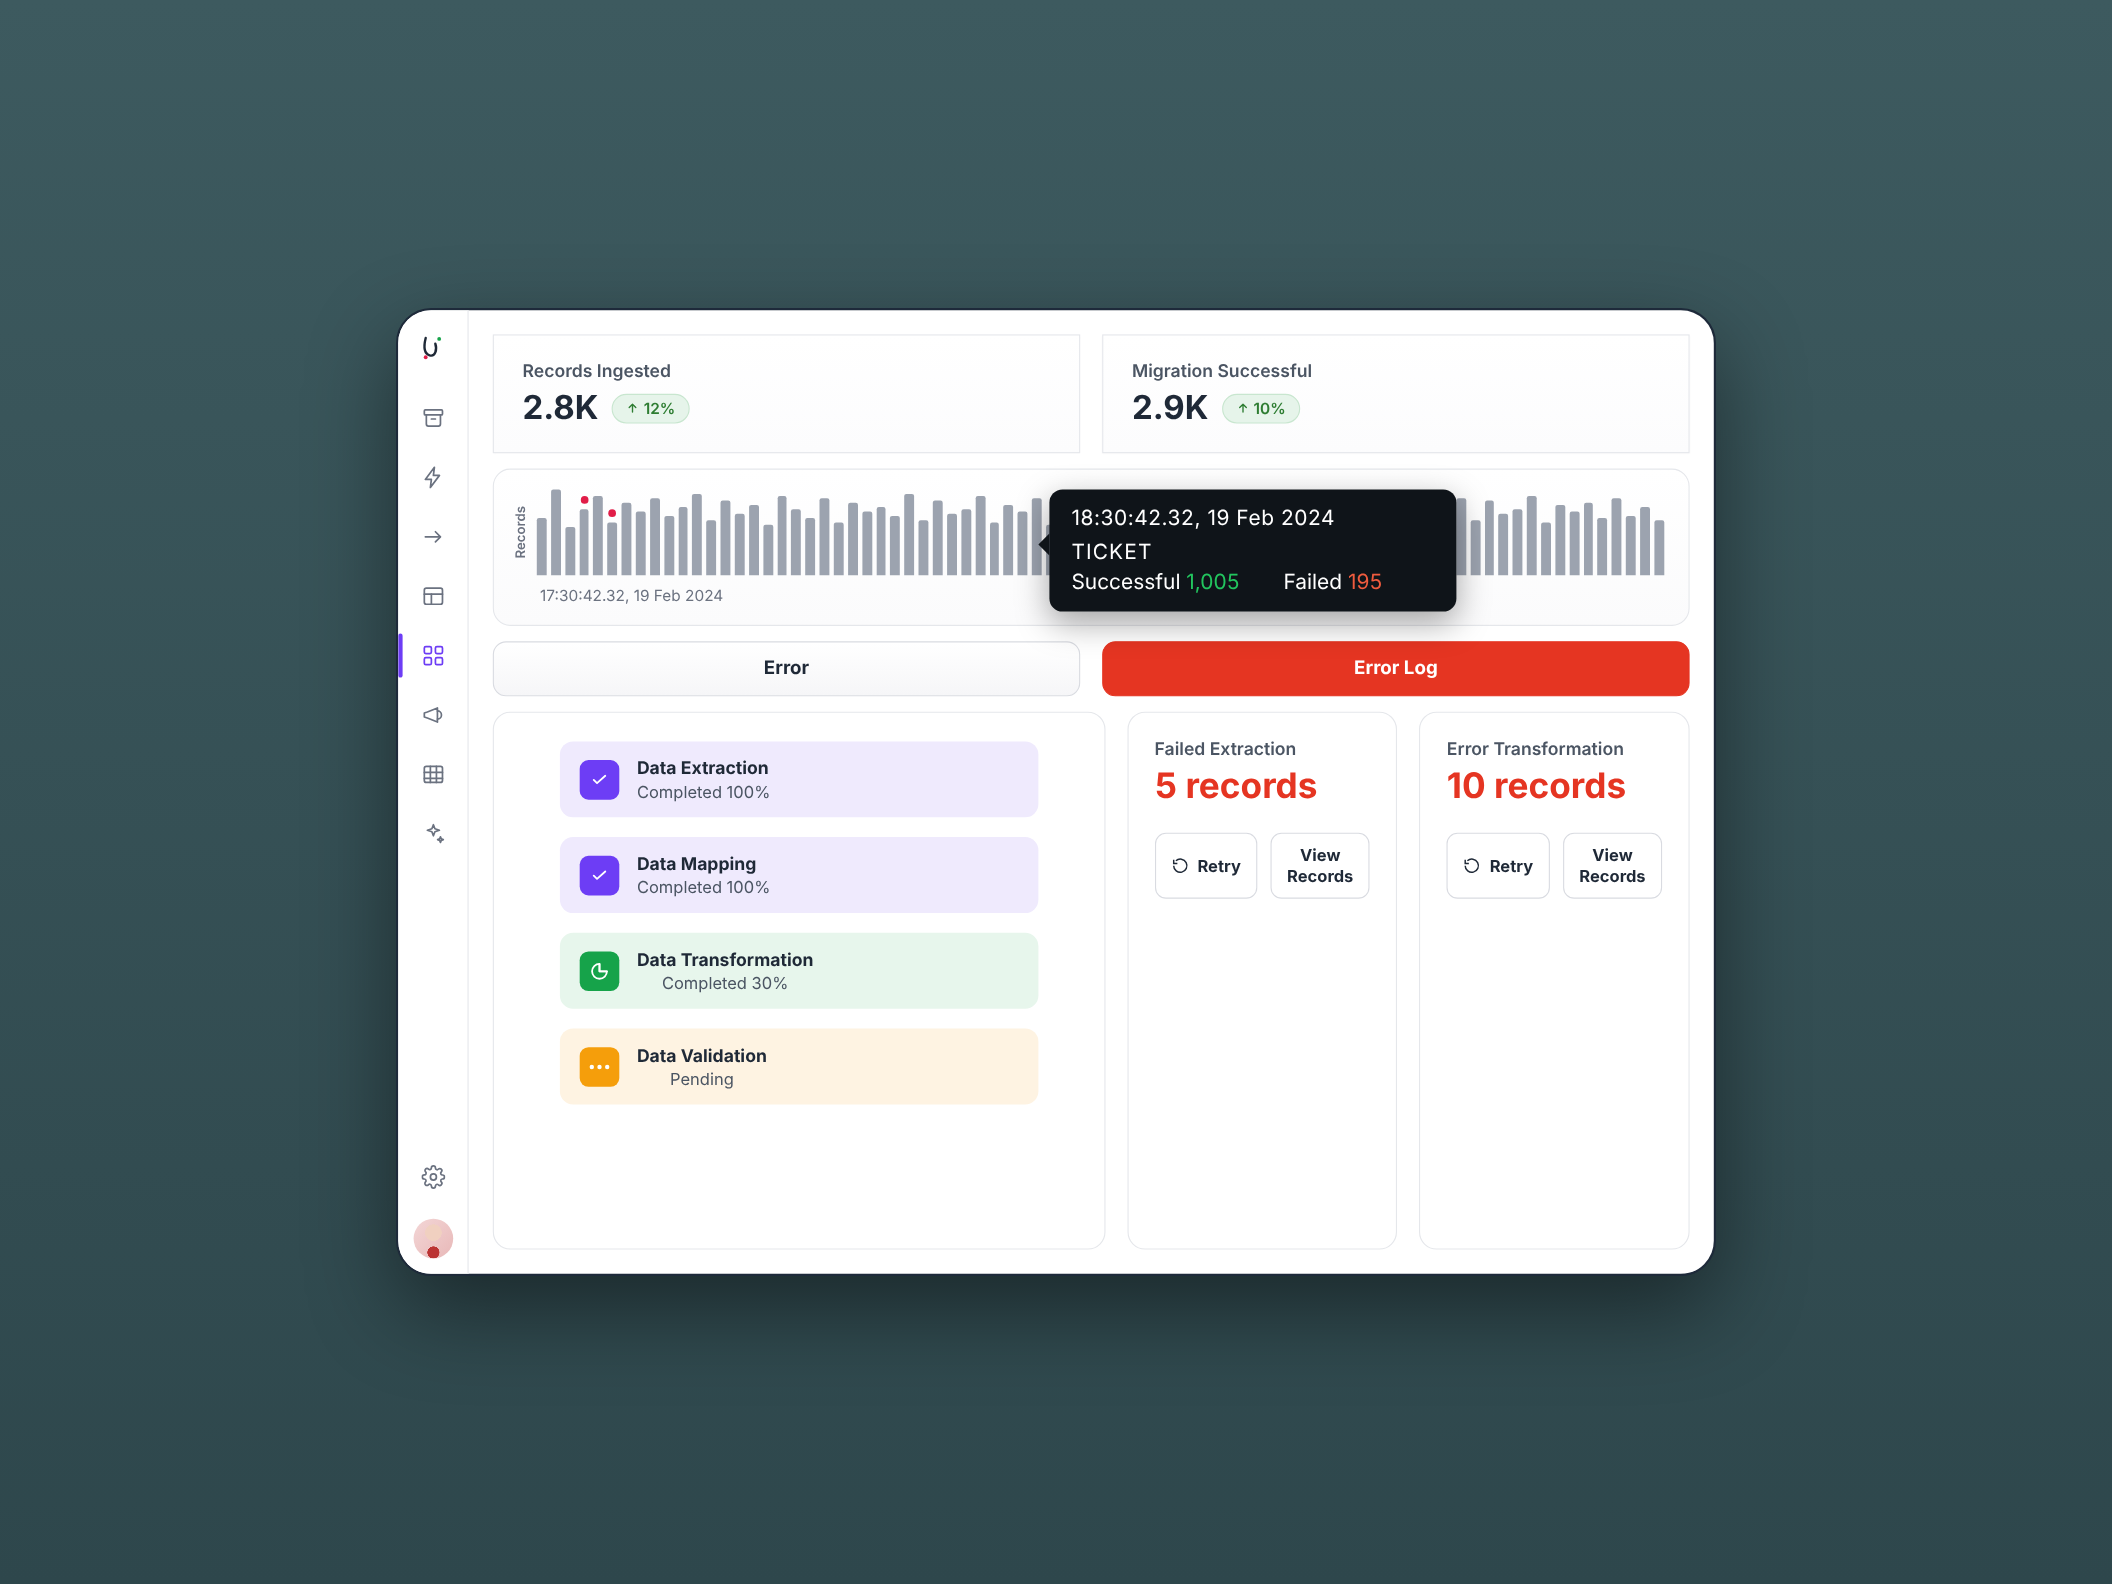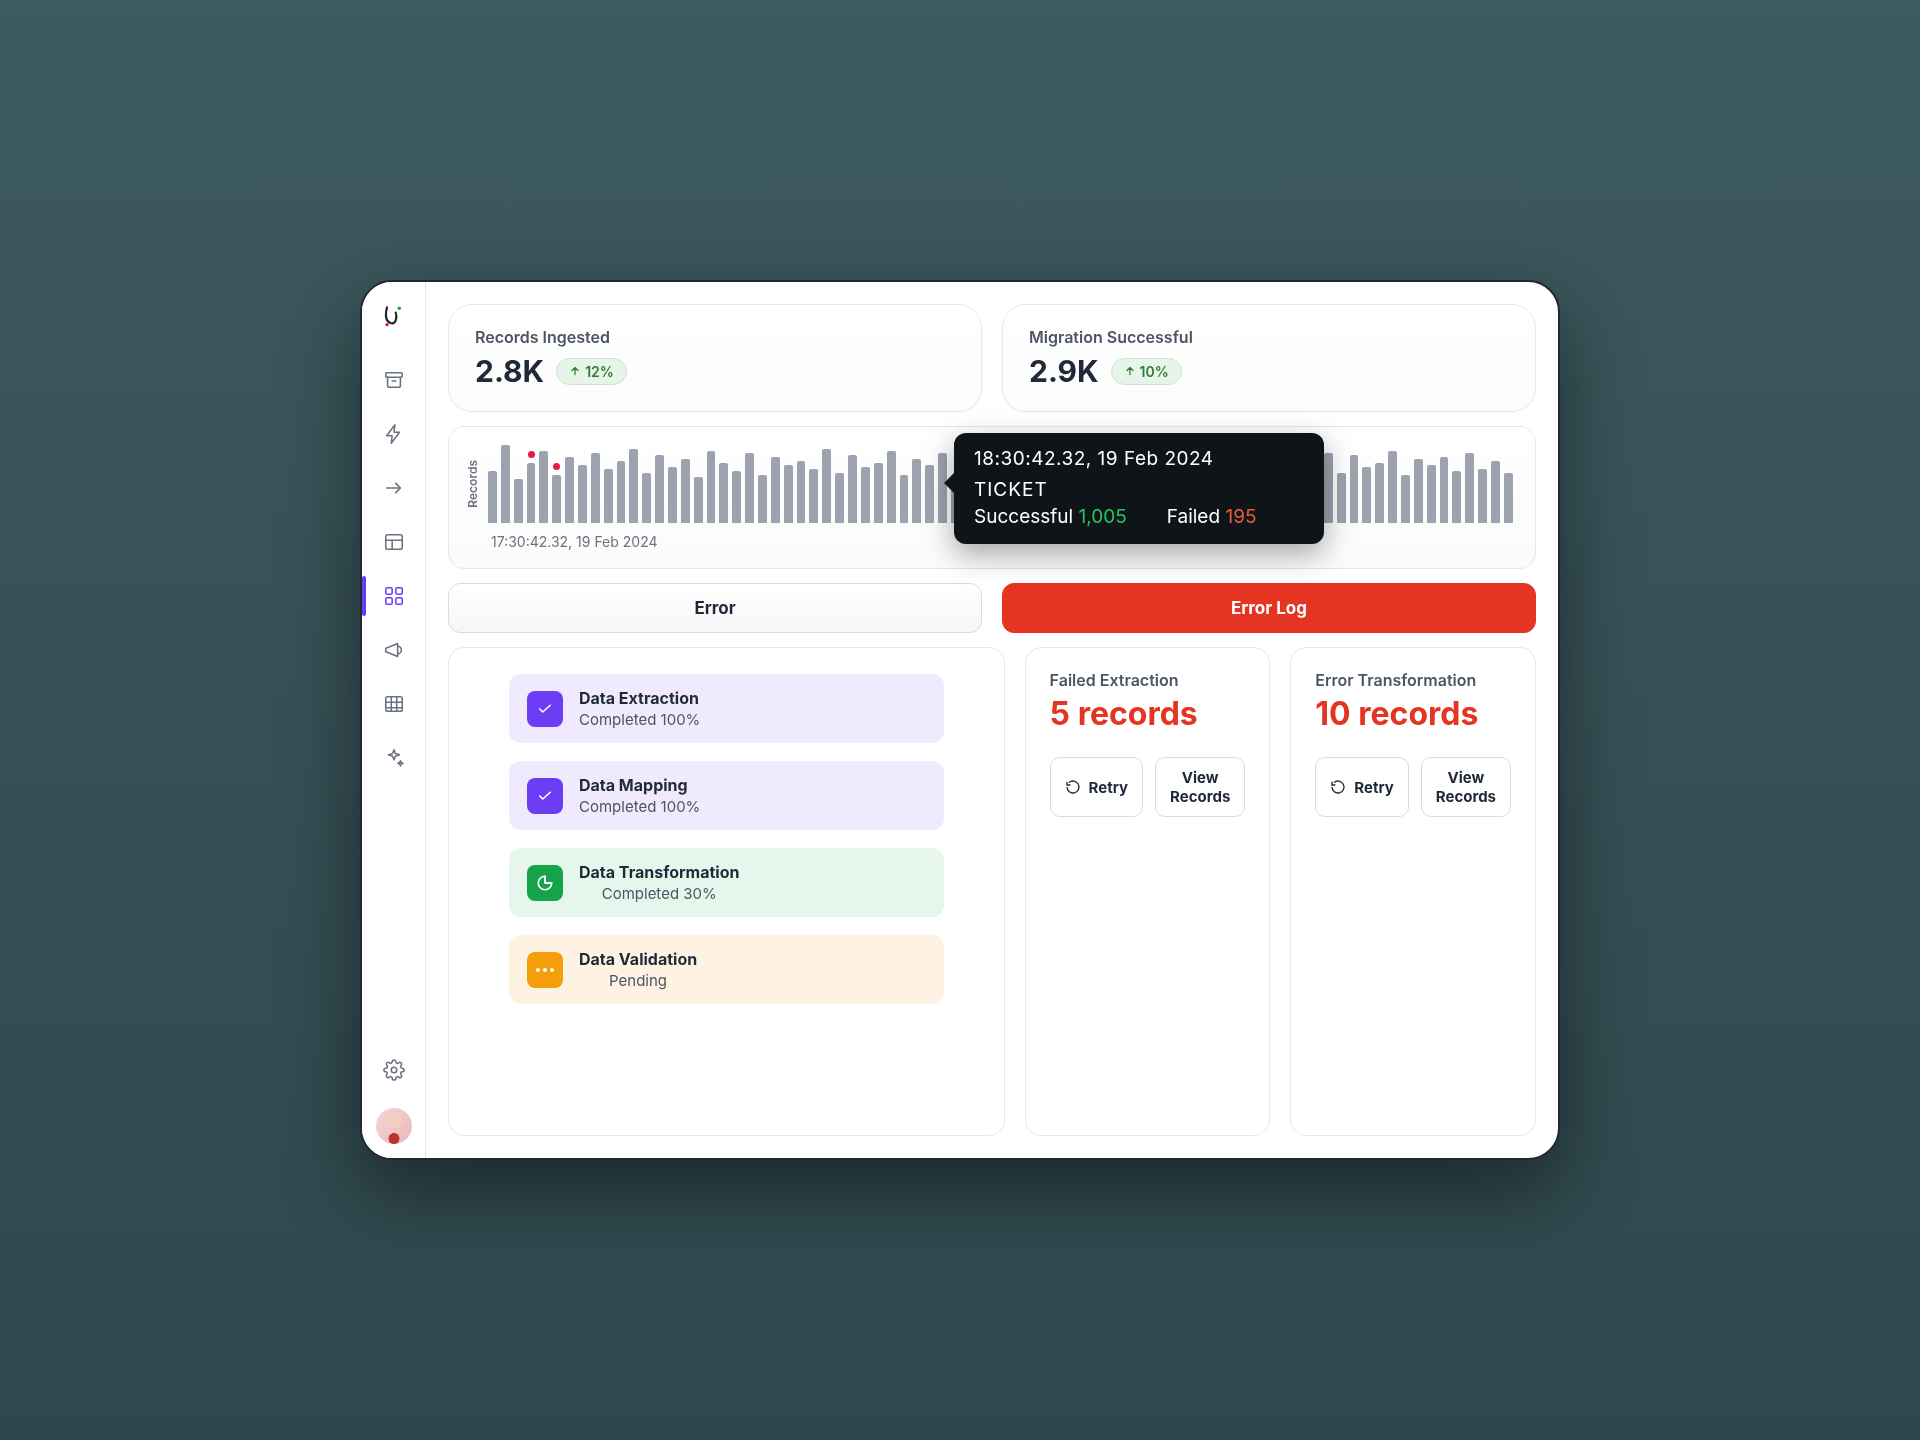--- a/index.html
+++ b/index.html
@@ -49,21 +49,21 @@
     content:"";position:absolute;left:-8px;top:4px;bottom:4px;width:4px;background:var(--purple);border-radius:2px;
   }
   .side-spacer{flex:1;}
   .avatar{width:36px;height:36px;border-radius:50%;background:linear-gradient(135deg,#f3d6d6,#e8b8b8);margin-top:8px;overflow:hidden;position:relative;}
   .avatar::after{content:"";position:absolute;inset:0;background:radial-gradient(circle at 50% 35%,#f0d0c0 0 25%,transparent 26%),radial-gradient(circle at 50% 85%,#b33 0 15%,transparent 16%);}
   .ico{width:22px;height:22px;stroke:currentColor;fill:none;stroke-width:1.7;stroke-linecap:round;stroke-linejoin:round;}
   
   .main{flex:1;padding:22px 22px 22px 22px;overflow:hidden;display:flex;flex-direction:column;gap:14px;}
   .top-row{display:flex;gap:20px;}
   .stat-card{
-    flex:1;border:1px solid var(--border);border-radius:24px;padding:22px 26px;background:linear-gradient(180deg,#fff,#fcfcfd);
+    flex:1;border:1px solid var(--border);border-radius:0;padding:22px 26px;background:linear-gradient(180deg,#fff,#fcfcfd);
     box-shadow:0 1px 2px rgba(0,0,0,.03);
   }
   .stat-title{font-size:16px;color:var(--text-soft);font-weight:600;margin-bottom:6px;}
   .stat-val-row{display:flex;align-items:center;gap:12px;}
   .stat-val{font-size:30px;font-weight:700;color:var(--text);}
   .trend-badge{
     display:inline-flex;align-items:center;gap:4px;background:var(--badge-green-bg);color:var(--badge-green-text);
     font-size:14px;font-weight:600;padding:4px 12px;border-radius:999px;border:1px solid #c8e6cf;
   }
   
@@ -71,21 +71,21 @@
     border:1px solid var(--border);border-radius:16px;padding:18px 22px 18px 16px;position:relative;
     background:linear-gradient(180deg,#fff,#fbfbfc);
   }
   .chart-area{display:flex;align-items:flex-end;}
   .y-label{writing-mode:vertical-rl;transform:rotate(180deg);font-size:12px;color:var(--text-muted);font-weight:600;margin-right:8px;align-self:center;}
   .bars{flex:1;display:flex;align-items:flex-end;gap:4px;height:78px;position:relative;}
   .bar{flex:1;background:var(--bar);border-radius:2px 2px 0 0;min-width:4px;}
   .bar.highlight::after{content:"";display:block;width:7px;height:7px;background:#e11d48;border-radius:50%;margin:-12px auto 0;}
   .chart-caption{font-size:14px;color:var(--text-muted);margin-top:10px;margin-left:26px;}
   .tooltip{
-    position:absolute;top:6px;left:505px;background:var(--tooltip-bg);color:#fff;
+    position:absolute;top:18px;left:505px;background:var(--tooltip-bg);color:#fff;
     border-radius:12px;padding:14px 20px 16px;min-width:370px;font-family:'SFMono-Regular',Consolas,'Liberation Mono',monospace;
     box-shadow:0 10px 30px rgba(0,0,0,.35);
   }
   .tooltip::before{
     content:"";position:absolute;left:-10px;top:40px;border:10px solid transparent;border-right-color:var(--tooltip-bg);border-left:none;
   }
   .tt-time{font-size:19px;letter-spacing:.5px;margin-bottom:8px;}
   .tt-label{font-size:19px;font-weight:400;letter-spacing:1px;}
   .tt-row{display:flex;gap:40px;font-size:19px;margin-top:4px;font-family:Inter,sans-serif;}
   .tt-success{color:#22c55e;}

